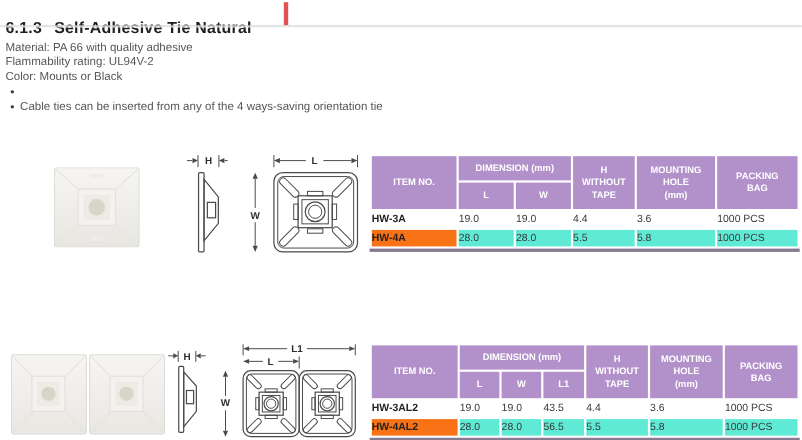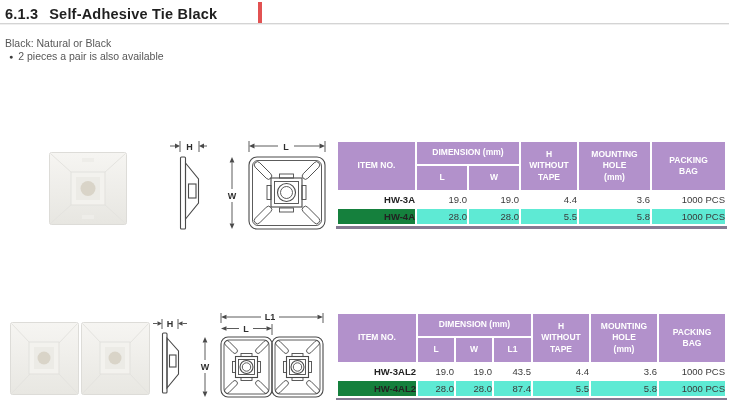--- a/index.html
+++ b/index.html
@@ -1,73 +1,78 @@
 <!DOCTYPE html>
 <html><head>
 <meta charset="utf-8">
 <style>
   * { margin:0; padding:0; box-sizing:border-box; }
   html,body { background:#fff; }
   body { font-family:"Liberation Sans", sans-serif; }
   #stage { position:relative; width:729px; height:400px; background:#fff; overflow:hidden; }
 
   
-  .title-row { position:absolute; left:5px; top:6px; display:flex; align-items:baseline;
+  .title-row { position:absolute; left:5px; top:18px; display:flex; align-items:baseline;
                font-weight:bold; font-size:14.5px; color:#1f1f1f; letter-spacing:.2px; }
   .title-row .sec-no { margin-right:11px; }
   .accent-bar { position:absolute; left:258px; top:2px; width:4px; height:21px; background:#e25252; }
   .title-rule { position:absolute; left:0; top:23px; width:729px; height:1px; background:#d4d4d4;
                 box-shadow:0 1px 0 #efefef; }
 
   
   .info { position:absolute; left:5px; top:37px; font-size:10.5px; color:#575757; line-height:13.4px; }
   .info .bullet-line { display:flex; align-items:center; }
   .info .dot { font-size:7px; color:#3c3c3c; margin:0 5px 0 4px; position:relative; top:0px; }
 
   
   .table-wrap { position:absolute; left:336px; width:391px; }
   .t1 { top:140px; } .t2 { top:312px; }
   table { border-collapse:separate; border-spacing:2px; table-layout:fixed; width:391px; }
   th { background:#b291cb; color:#fff; font-weight:bold; font-size:8.5px; line-height:1.3;
        text-align:center; vertical-align:middle; white-space:pre-line; padding:0; }
   tr.hr1 th { height:22px; }
   tr.hr2 th { height:24px; }
-  td { background:#fff; font-size:9.5px; color:#3a3a3a; text-align:right; vertical-align:middle;
+  td { background:#fff; font-size:9.5px; color:#3a3a3a; text-align:left; vertical-align:middle;
        height:15px; padding:0; }
   td.item { font-weight:bold; color:#222; font-size:9.5px; }
   tr.alt td { background:#5eead4; }
-  tr.alt td.item { background:#15803d; }
+  tr.alt td.item { background:#f97316; }
   .tbar { width:391px; height:3px; background:#857a92; }
 
   
   .fig { position:absolute; }
   svg { display:block; }
   svg .ln { stroke:#4a4a4a; stroke-width:1.1; fill:none; }
   svg .thin { stroke:#4a4a4a; stroke-width:0.9; fill:none; }
   svg .ah { fill:#4a4a4a; stroke:none; }
   svg text { font-family:"Liberation Sans", sans-serif; font-weight:bold; font-size:9px;
              fill:#2e2e2e; text-anchor:middle; }
 </style>
 </head>
 <body>
 
 <div id="stage">
 
   <div class="title-row">
     <span class="sec-no">6.1.3</span>
-    <span>Self-Adhesive Tie Black</span>
+    <span>Self-Adhesive Tie Natural</span>
   </div>
   <div class="accent-bar"></div>
   <div class="title-rule"></div>
 
   <div class="info">
-    <div>Black: Natural or Black</div>
+    <div>Material: PA 66 with quality adhesive</div>
+    <div>Flammability rating: UL94V-2</div>
+    <div>Color: Mounts or Black</div>
     <div class="bullet-line">
       <span class="dot">●</span>
-      <span>2 pieces a pair is also available</span>
+    </div>
+    <div class="bullet-line">
+      <span class="dot">●</span>
+      <span>Cable ties can be inserted from any of the 4 ways-saving orientation tie</span>
     </div>
   </div>
 
   <div class="fig" style="left:49px; top:152px;">
     <svg width="78" height="73" viewBox="0 0 78 73">
       <defs>
         <linearGradient id="pgA" x1="0" y1="0" x2="0" y2="1">
           <stop offset="0" stop-color="#f6f5f2"></stop>
             <stop offset="1" stop-color="#e7e6e1"></stop>
         </linearGradient>
@@ -339,21 +344,21 @@
         <td>19.0</td>
         <td>43.5</td>
         <td>4.4</td>
         <td>3.6</td>
         <td>1000 PCS</td>
       </tr>
       <tr class="alt">
         <td class="item">HW-4AL2</td>
         <td>28.0</td>
         <td>28.0</td>
-        <td>87.4</td>
+        <td>56.5</td>
         <td>5.5</td>
         <td>5.8</td>
         <td>1000 PCS</td>
       </tr>
     </tbody>
       </table>
     <div class="tbar"></div>
   </div>
 
 </div>

